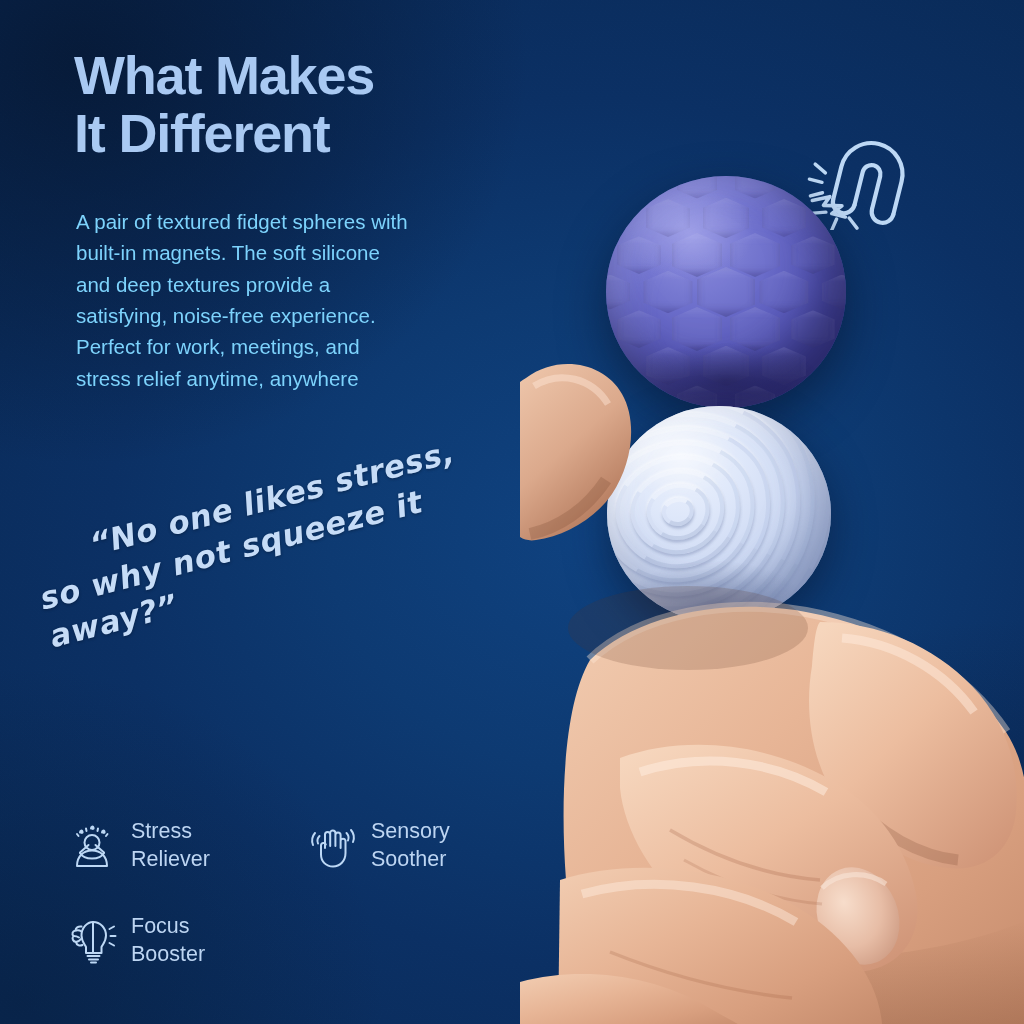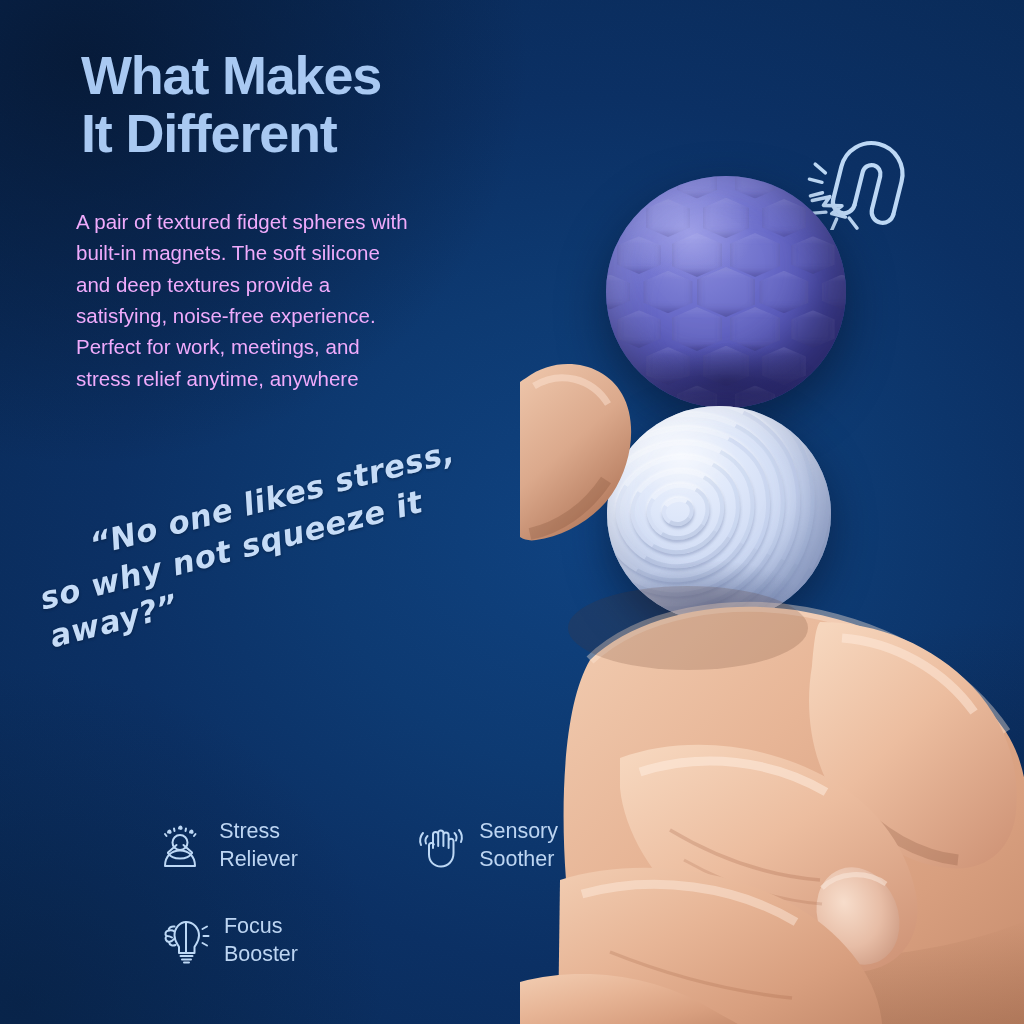--- a/index.html
+++ b/index.html
@@ -33,36 +33,36 @@
     position: absolute; inset: 0;
     opacity: .05;
     background-image:
       repeating-linear-gradient(37deg, rgba(255,255,255,.08) 0 1px, rgba(0,0,0,0) 1px 3px),
       repeating-linear-gradient(117deg, rgba(255,255,255,.06) 0 1px, rgba(0,0,0,0) 1px 4px);
   }
 
   
   .headline {
     position: absolute;
-    left: 81px; top: 46px;
+    left: 74px; top: 46px;
     width: 520px;
     color: #a9c9f2;
     font-size: 54px;
     font-weight: 700;
     line-height: 1.08;
     letter-spacing: -1.2px;
     white-space: pre-line;
   }
 
   
   .body-copy {
     position: absolute;
     left: 76px; top: 206px;
     width: 450px;
-    color: #f0abfc;
+    color: #7dd3fc;
     font-size: 20.5px;
     line-height: 1.53;
     font-weight: 400;
     white-space: pre-line;
   }
 
   
   .quote-wrap {
     position: absolute;
     left: 42px; top: 540px;
@@ -175,21 +175,20 @@
     width: 520px;
     display: grid;
     grid-template-columns: 232px 252px;
     grid-template-rows: 95px 95px;
     column-gap: 8px;
   }
   .feature {
     display: flex;
     align-items: center;
     gap: 13px;
-    justify-content: flex-end;
   }
   .feature .ficon {
     flex: 0 0 auto;
     width: 52px; height: 52px;
   }
   .feature .flabel {
     color: #bdd5f2;
     font-size: 21.5px;
     line-height: 1.26;
     font-weight: 400;

